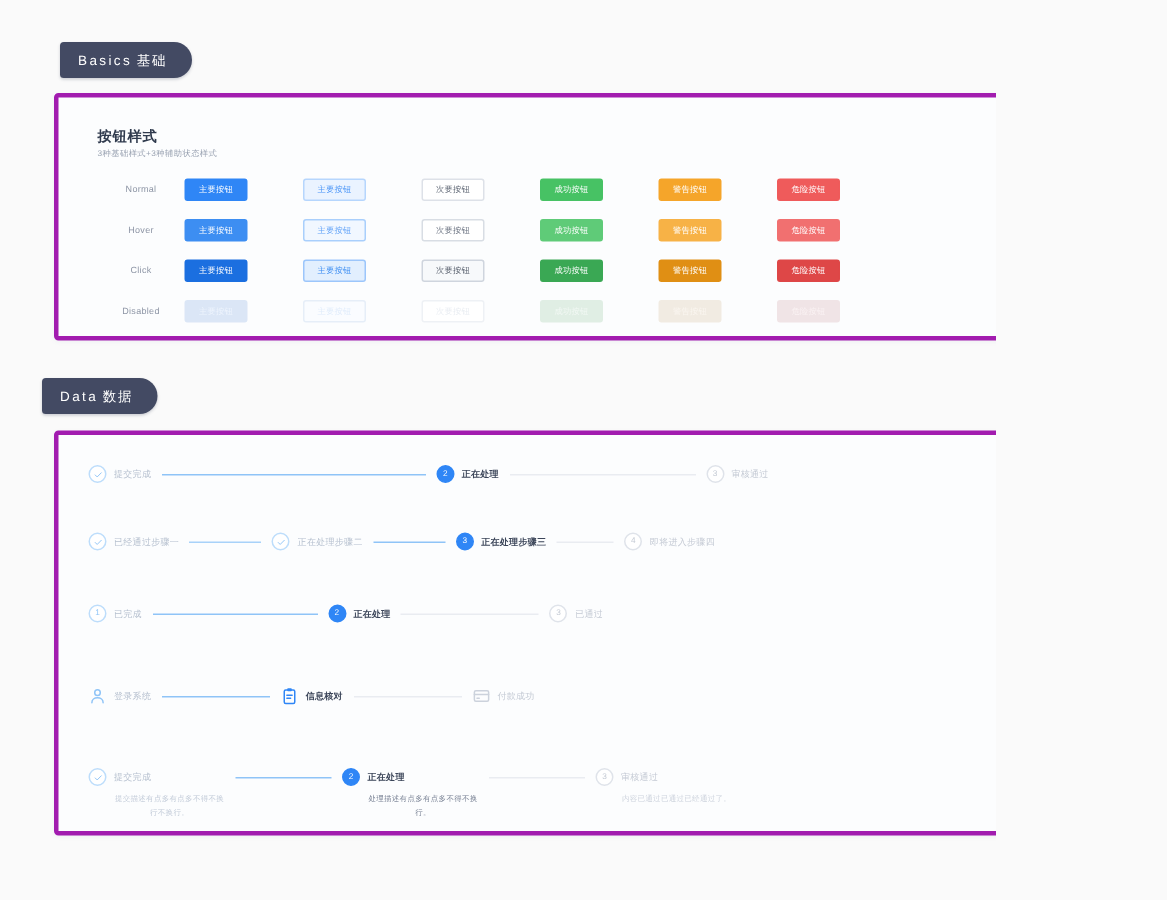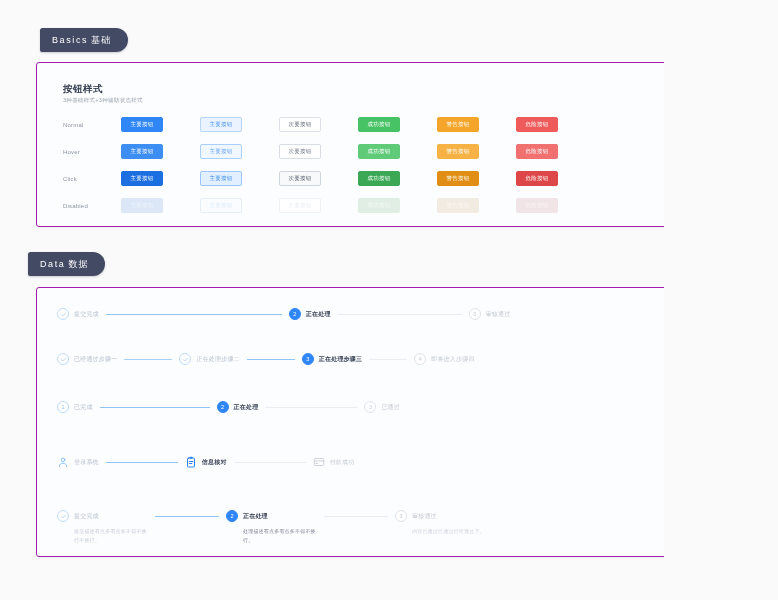--- a/index.html
+++ b/index.html
@@ -3,40 +3,40 @@
 <meta charset="utf-8">
 <style>
   * { box-sizing: border-box; }
   html, body {
     margin: 0; padding: 0;
     width: 778px; height: 600px;
     background: #fafafa;
     font-family: "Liberation Sans", "DejaVu Sans", sans-serif;
     -webkit-font-smoothing: antialiased;
   }
-  .page { position: relative; width: 664px; height: 600px; overflow: hidden; }
+  .page { position: relative; width: 664px; height: 600px; overflow: hidden; text-align: center; }
 
   
   .sec-tab {
     display: inline-flex; align-items: center;
     height: 24px; padding: 0 16px 0 12px;
     background: #434a63;
     color: #ffffff;
     font-size: 9px;
     letter-spacing: 1.6px;
     border-radius: 3px 14px 14px 3px;
     box-shadow: 0 1px 2px rgba(60,66,90,.25);
     white-space: nowrap;
   }
   .sec-tab .cn { letter-spacing: 1.2px; margin-left: 3px; }
 
   
   .card {
     background: #fcfdfe;
-    border: 1px solid #a21caf;
+    border: 3px solid #a21caf;
     border-radius: 3px;
     box-shadow: 0 1px 3px rgba(120,130,160,.08);
   }
 
   
   #basics-tab-wrap { position: absolute; left: 40px; top: 28px; }
   #basics-card {
     position: absolute; left: 36px; top: 62px;
     width: 706px; height: 165px;
   }

